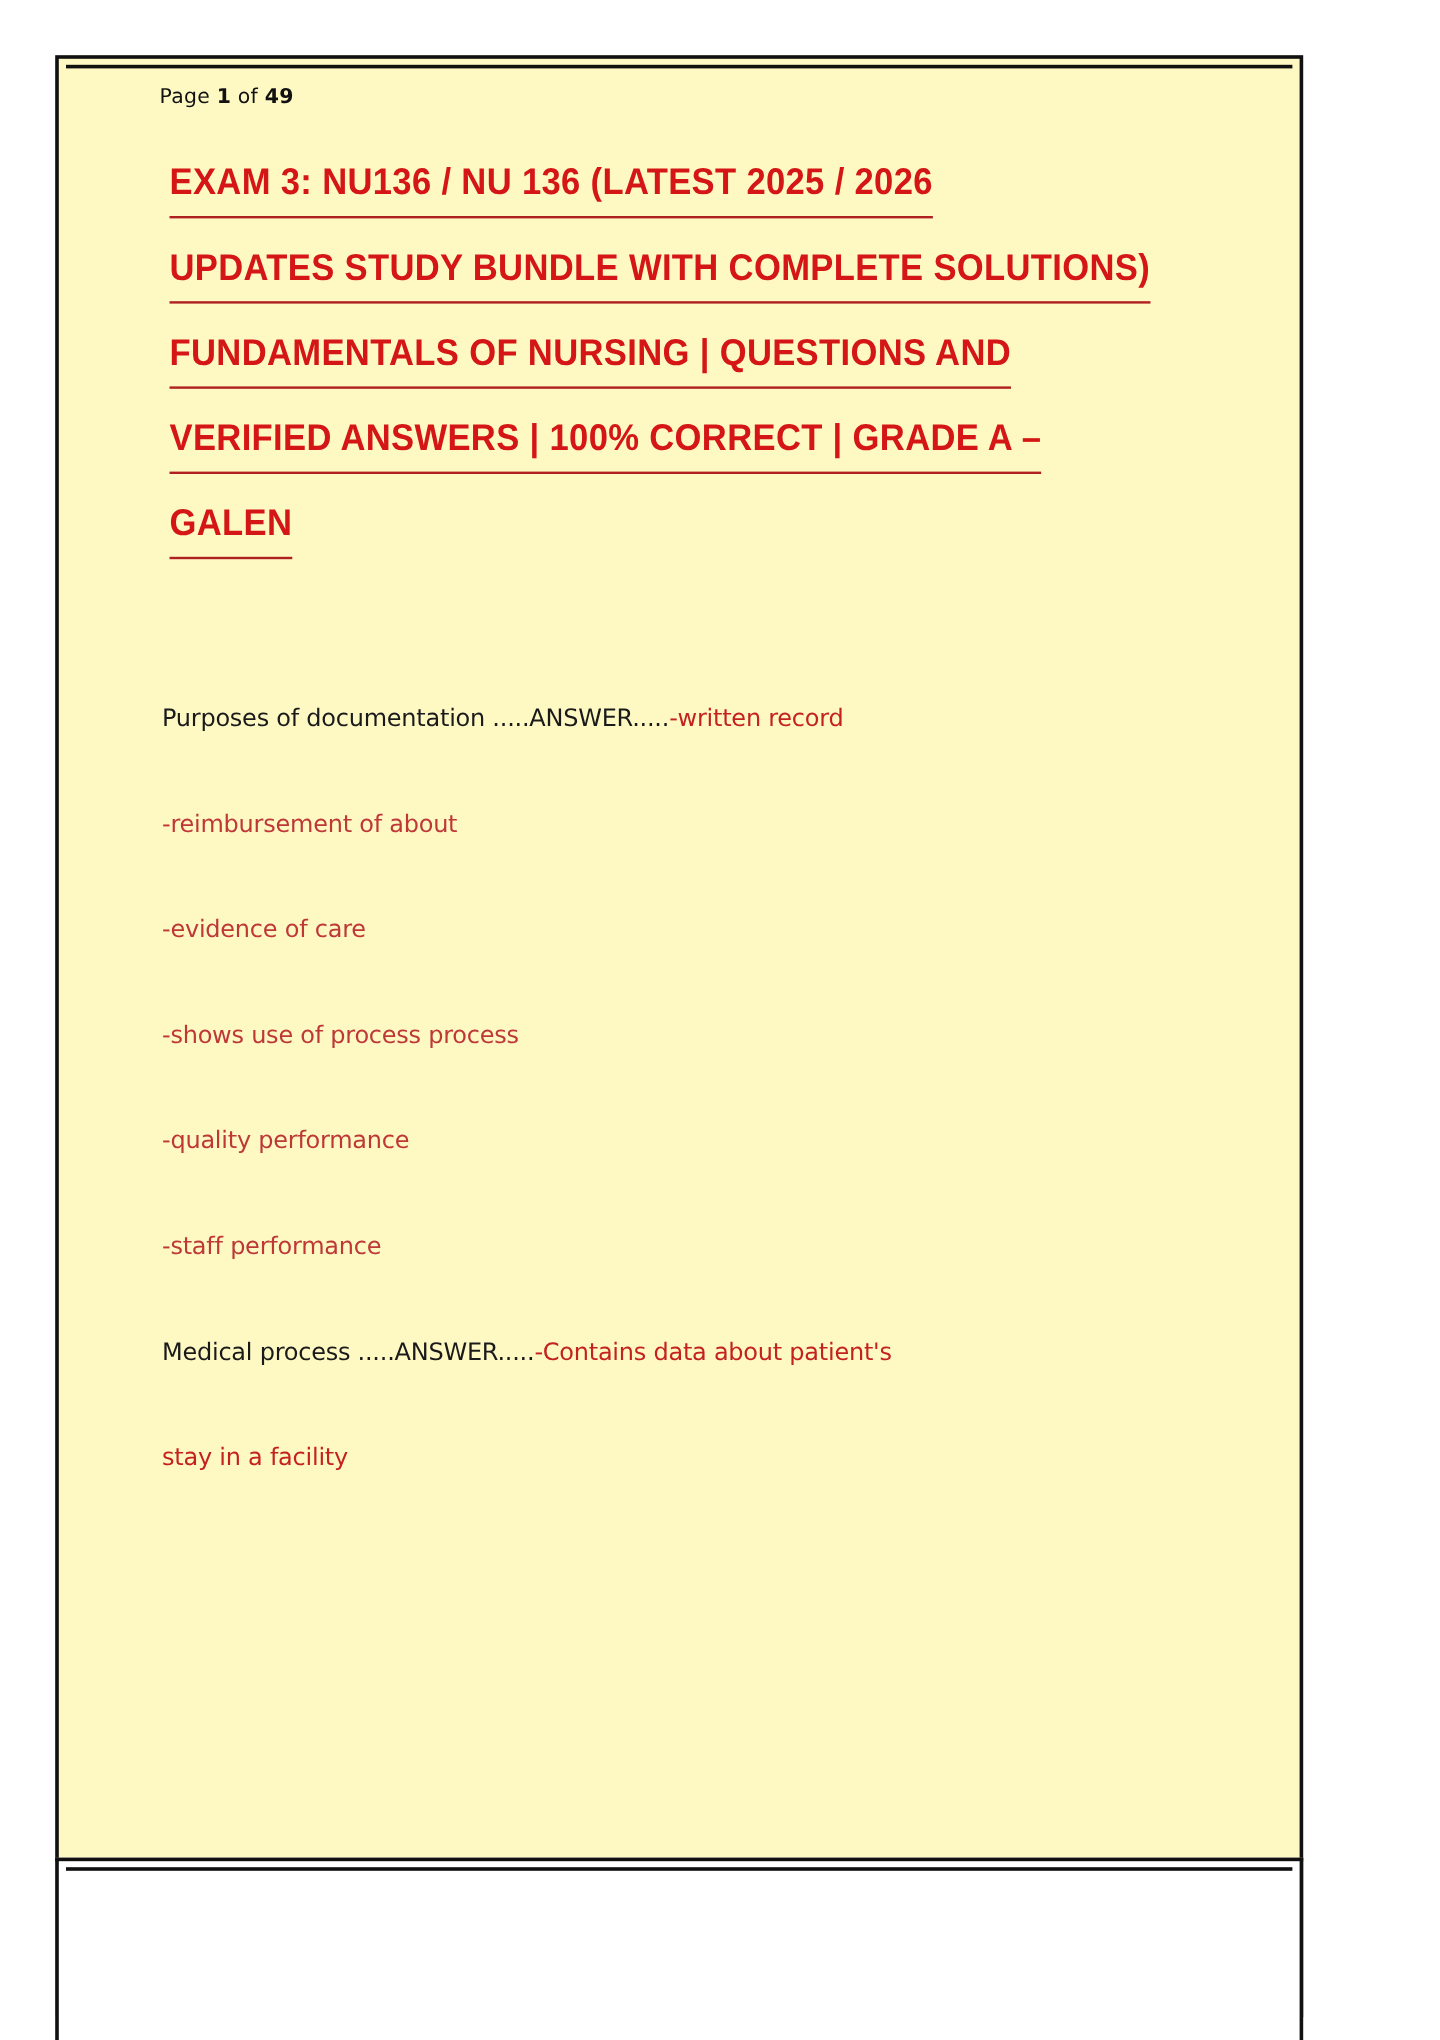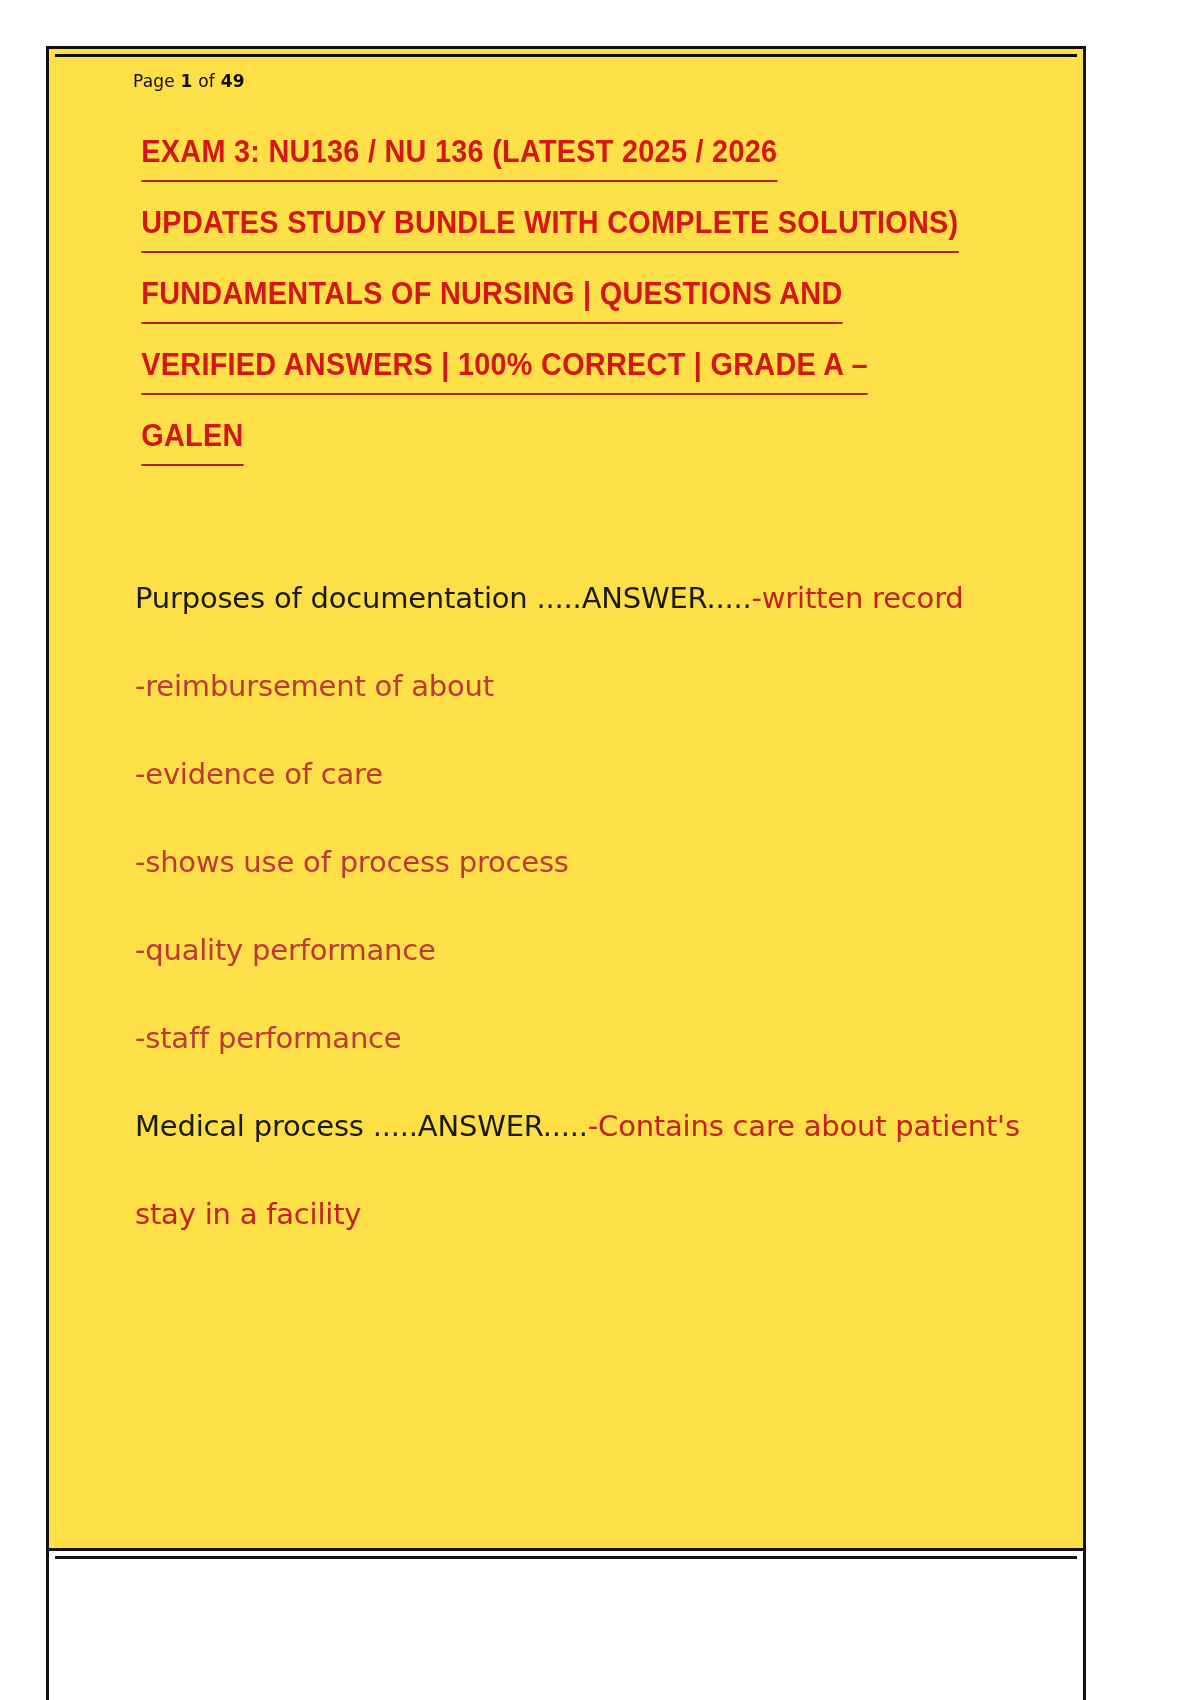--- a/index.html
+++ b/index.html
@@ -21,21 +21,21 @@
     overflow: hidden;
   }
 
   
   .page-sheet {
     position: absolute;
     left: 46px;
     top: 46px;
     width: 1040px;
     height: 1635px;
-    background: #fde047;
+    background: #fef9c3;
     border: 3px solid #111111;
   }
 
   .page-inner {
     position: relative;
     width: 100%;
     height: 100%;
     padding: 0;
   }
 
@@ -96,21 +96,21 @@
     position: absolute;
     left: 86px;
     right: 60px;
     top: 505px;
   }
 
   .qa-block { margin: 0; }
 
   .body-line {
     font-family: "DejaVu Sans", "Liberation Sans", sans-serif;
-    font-size: 29px;
+    font-size: 20px;
     line-height: 88px;
     color: #1a1a1a;
     letter-spacing: -0.2px;
     white-space: nowrap;
   }
 
   .ans-red   { color: #C42222; }
 
   .body-line.bullet {
     color: #BE3838;
@@ -162,21 +162,21 @@
           <div class="body-line"><span>Purposes of documentation .....ANSWER.....</span><span class="ans-red">-written record</span></div>
         </div>
 
         <div class="body-line bullet">-reimbursement of about</div>
         <div class="body-line bullet">-evidence of care</div>
         <div class="body-line bullet">-shows use of process process</div>
         <div class="body-line bullet">-quality performance</div>
         <div class="body-line bullet">-staff performance</div>
 
         <div class="qa-block">
-          <div class="body-line"><span>Medical process .....ANSWER.....</span><span class="ans-red">-Contains care about patient's</span></div>
+          <div class="body-line"><span>Medical process .....ANSWER.....</span><span class="ans-red">-Contains data about patient's</span></div>
           <div class="body-line ans-red">stay in a facility</div>
         </div>
 
       </div>
 
     </div>
   </div>
 
   <div class="page-sheet-next">
     <div class="top-rule"></div>

